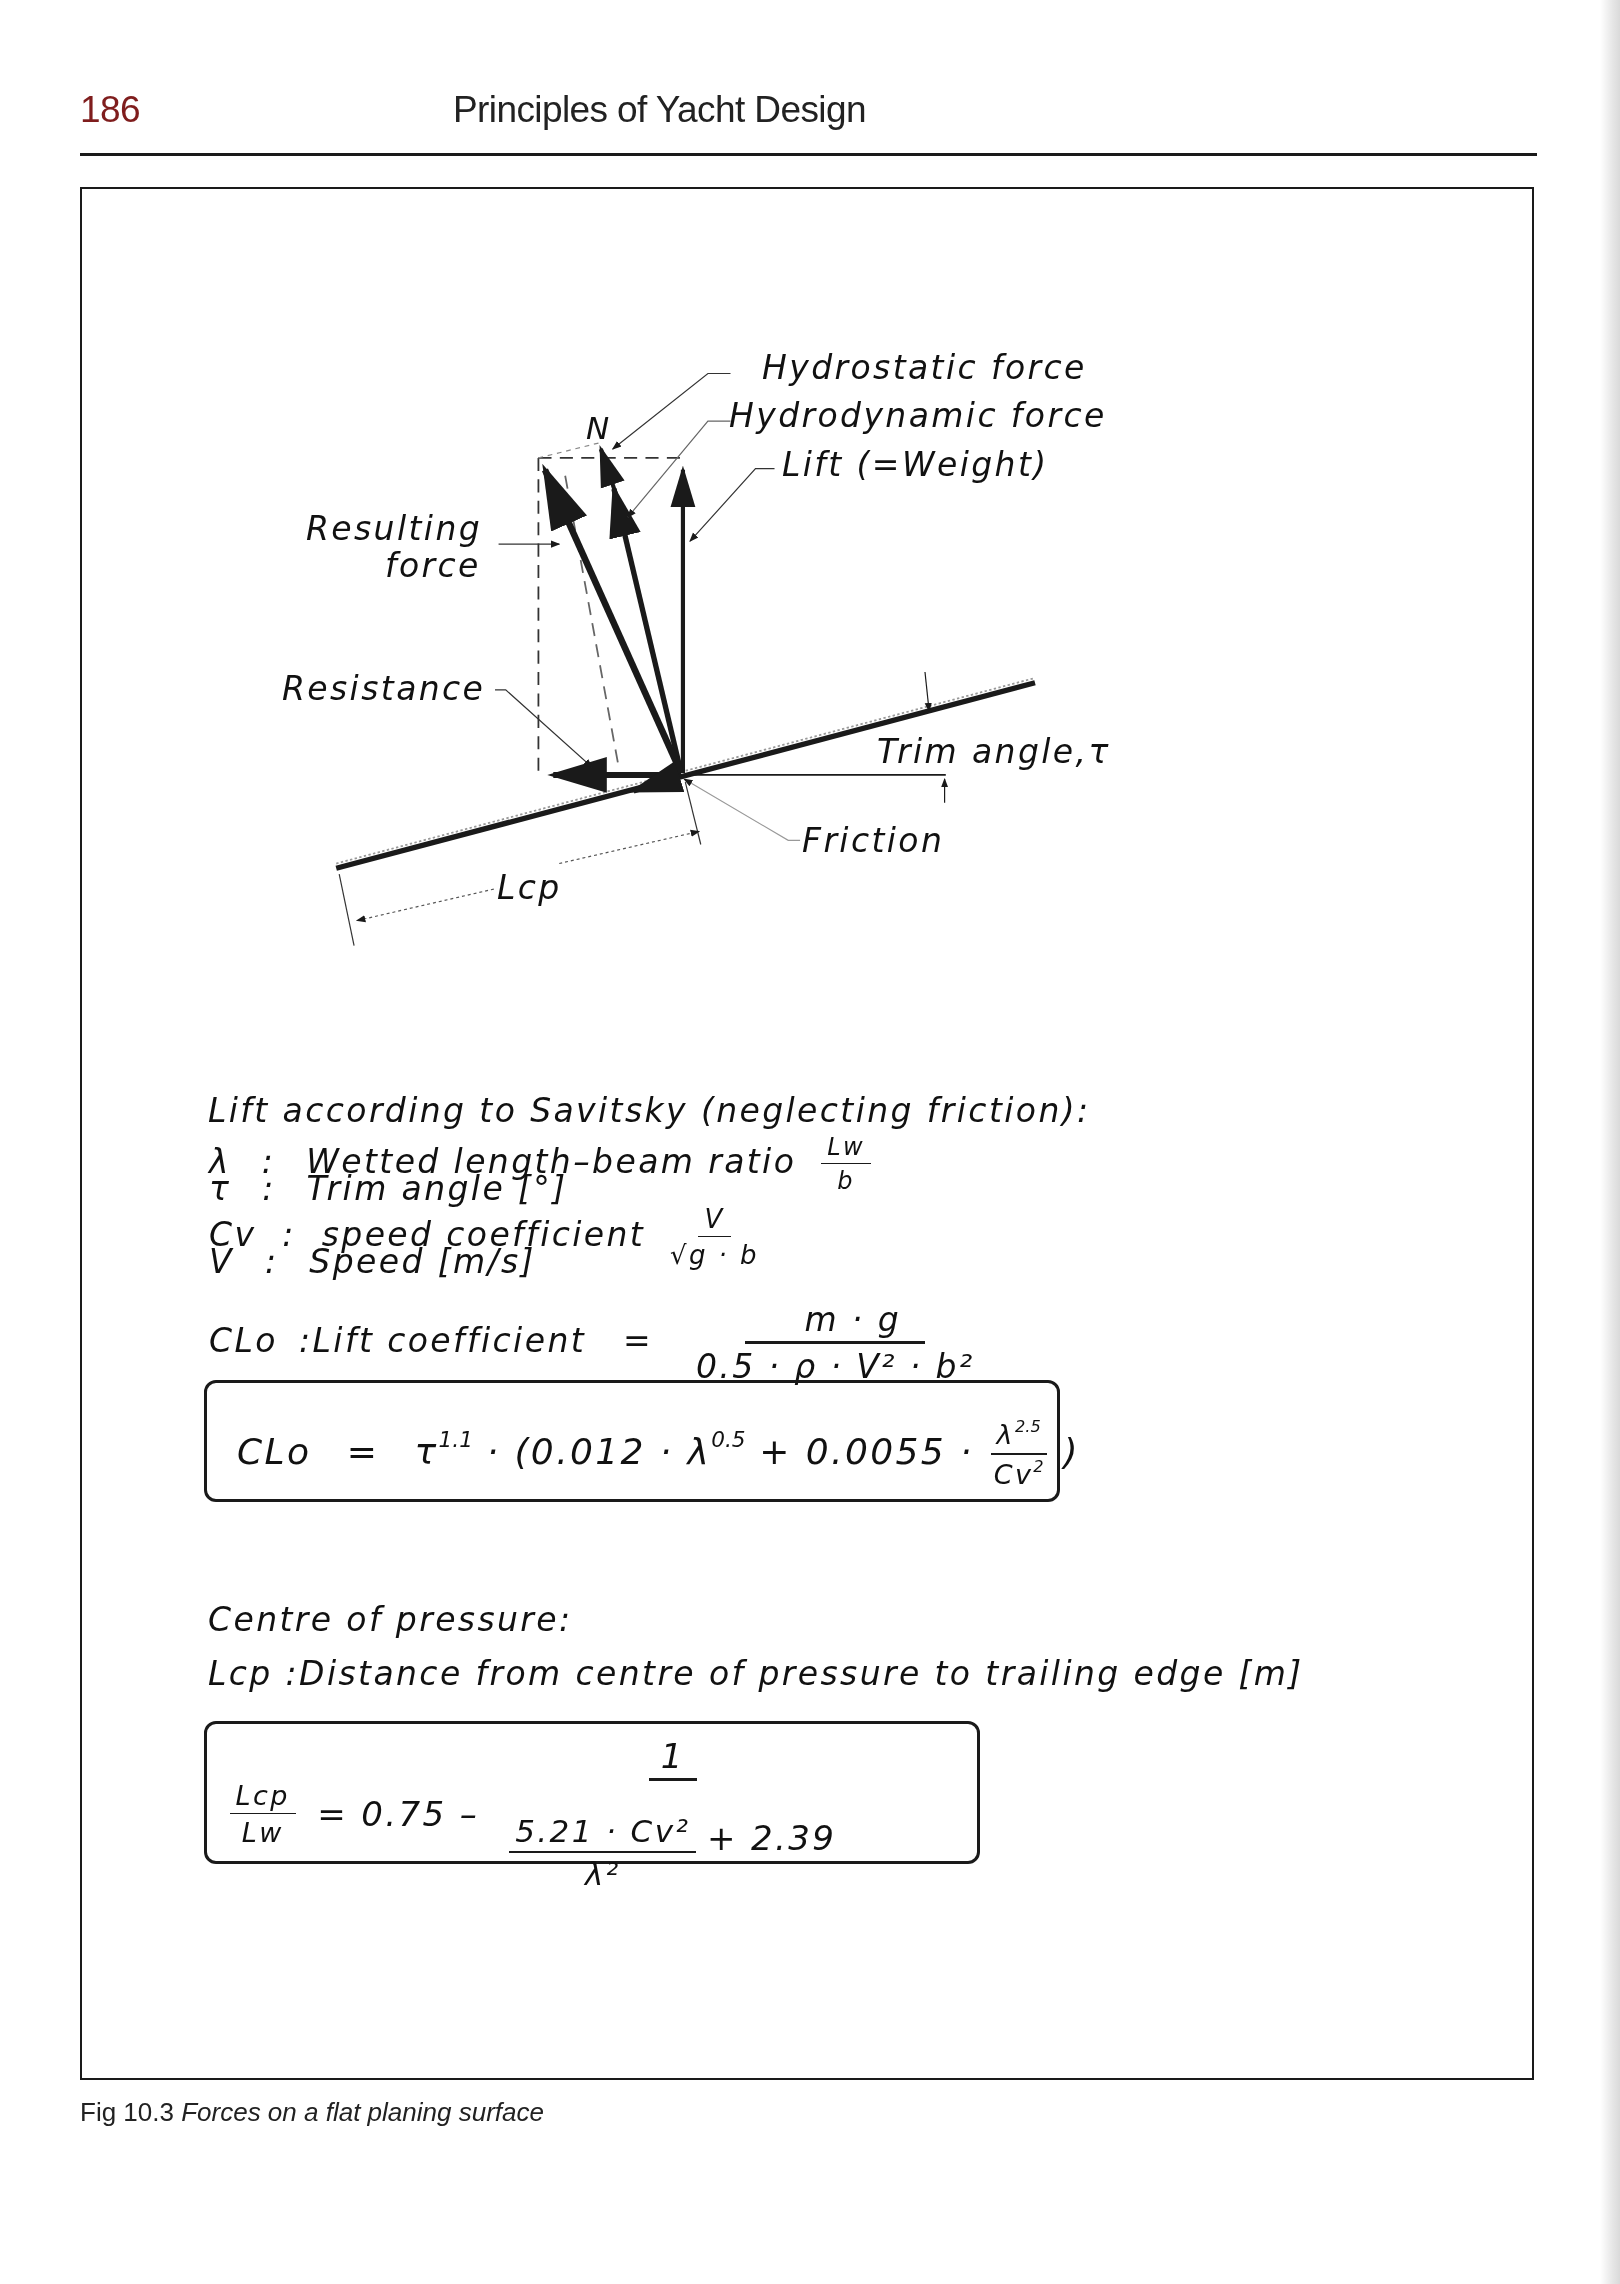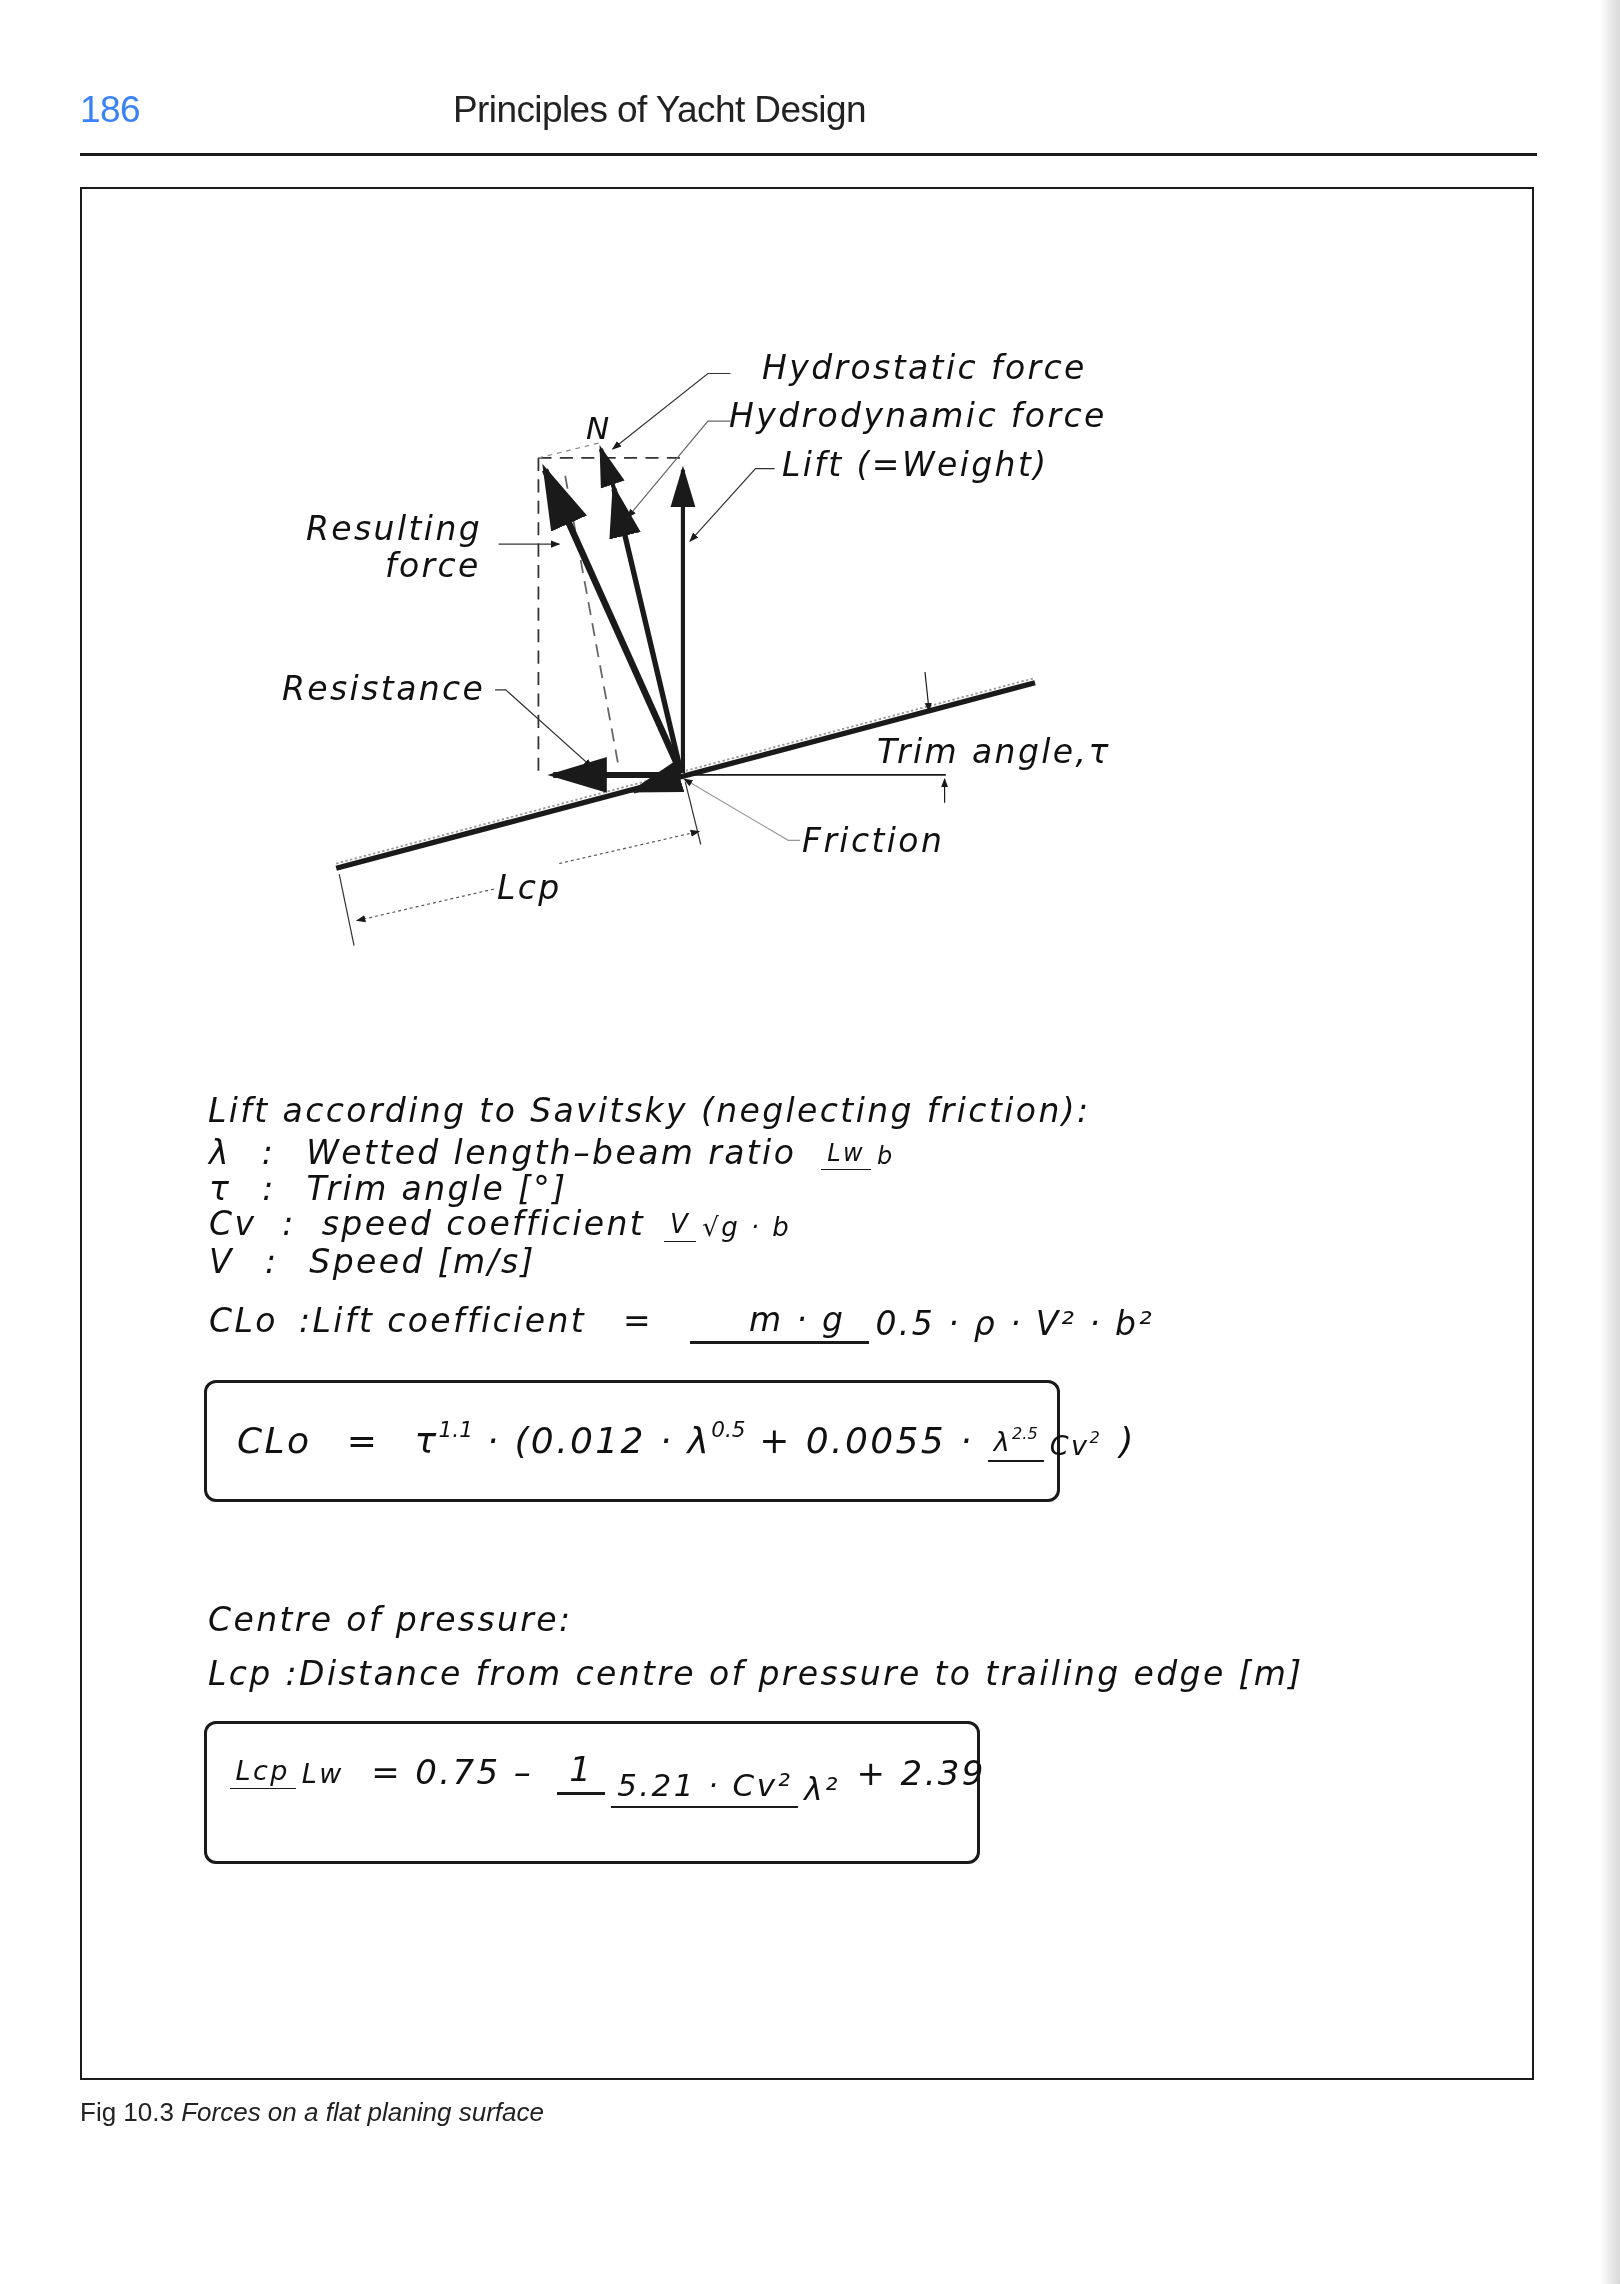--- a/index.html
+++ b/index.html
@@ -1,26 +1,26 @@
 <!DOCTYPE html>
 <html style="font-size:9.5px"><head>
 <meta charset="utf-8">
 <style>
   html, body { margin:0; padding:0; background:#ffffff; }
   body { width:1621px; height:2284px; position:relative; overflow:hidden; color:#1a1a1a; }
   .cad { font-family:"DejaVu Sans", sans-serif; font-style:italic; color:#111; }
-  #page-number { position:absolute; left:80px; top:89px; font-size:37px; font-family:"Liberation Sans", sans-serif; color:#3b82f6; letter-spacing:-0.6px; }
+  #page-number { position:absolute; left:80px; top:89px; font-size:37px; font-family:"Liberation Sans", sans-serif; color:#7f1d1d; letter-spacing:-0.6px; }
   #running-title { position:absolute; left:453px; top:89px; font-size:37px; font-family:"Liberation Sans", sans-serif; color:#222; letter-spacing:-0.6px; }
   #header-rule { position:absolute; left:80px; top:153px; width:1457px; height:3px; background:#1a1a1a; }
   #figure-frame { position:absolute; left:80px; top:187px; width:1454px; height:1893px; border:2.4px solid #1a1a1a; box-sizing:border-box; }
   #diagram { position:absolute; left:0; top:0; }
   .lbl { position:absolute; font-size:33px; white-space:nowrap; letter-spacing:2.4px; }
   .sup { font-size:0.6em; vertical-align:0.75em; letter-spacing:0; }
   .formula-box { position:absolute; border:3px solid #1a1a1a; border-radius:12px; box-sizing:border-box; }
-  .frac { display:inline-flex; align-items:center; vertical-align:middle; }
+  .frac { display:inline-flex; flex-direction:column; align-items:center; vertical-align:middle; }
   .frac .num { border-bottom:3px solid #1a1a1a; padding:0 6px 2.4px; }
   .frac .den { padding:2.4px 6px 0; }
   #caption { position:absolute; left:80px; top:2097px; font-size:26px; font-family:"Liberation Sans", sans-serif; color:#222; }
   #caption .cap-title { font-style:italic; }
   #right-shadow { position:absolute; right:0; top:0; width:21.4px; height:2284px; background:linear-gradient(to right,#ffffff,#e6e6e6 60%,#d8d8d8); }
 </style>
 </head>
 <body>
 
 <div id="page-number">186</div>

